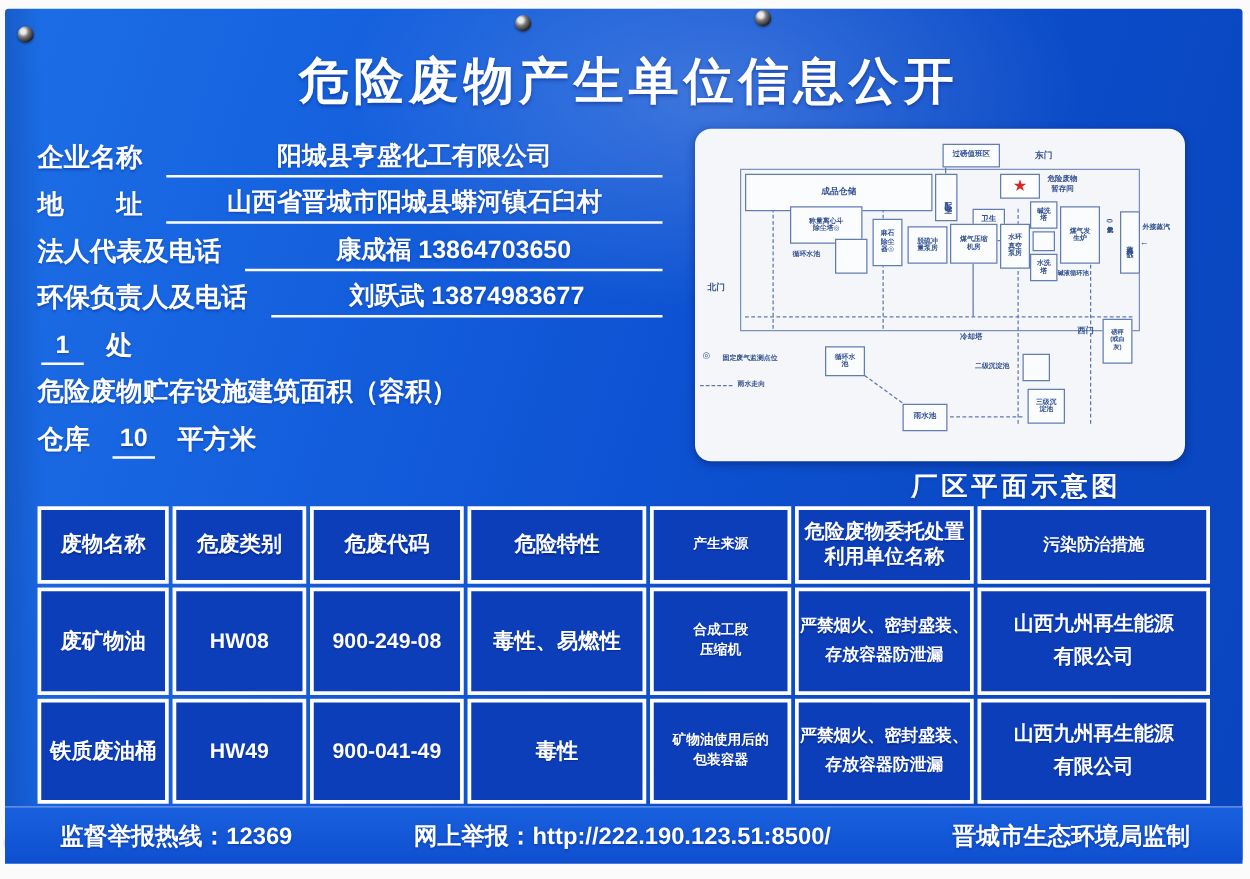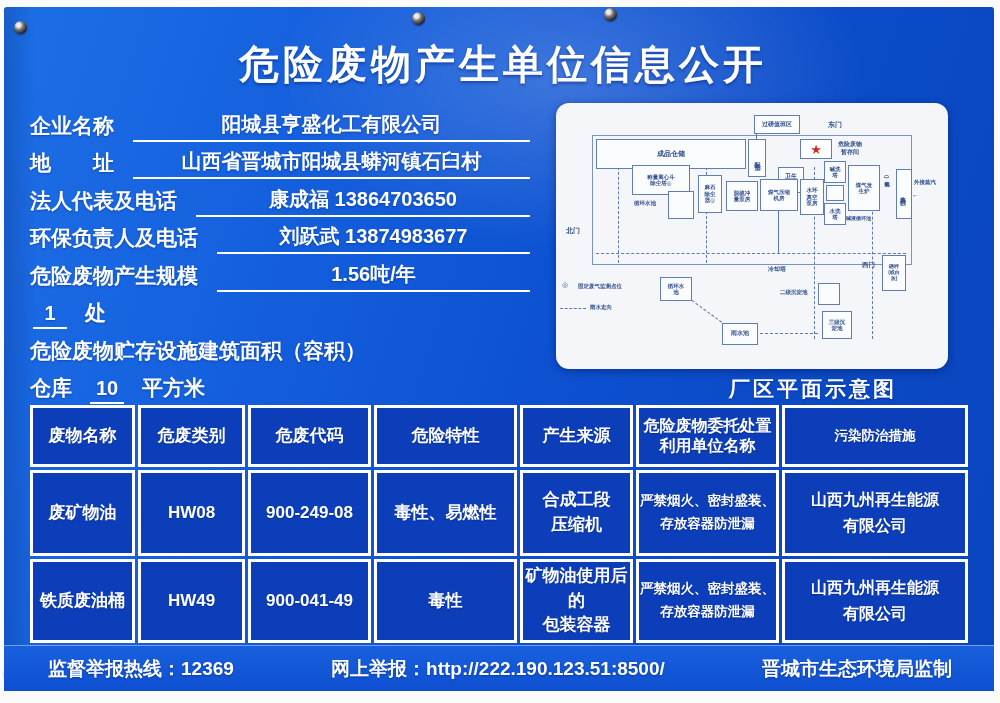--- a/index.html
+++ b/index.html
@@ -45,21 +45,21 @@
     font-size:21px;font-weight:bold;letter-spacing:3px;text-shadow:0 1px 2px rgba(0,25,110,.45);}
   
   #waste-table{position:absolute;left:26px;top:398px;display:grid;gap:3px;
     grid-template-columns:105px 107px 123px 143px 113px 143px 186px;
     grid-template-rows:62px 86px 84px;}
   #waste-table .cell{border:3px solid #fff;background:#0c3eba;color:#fff;font-weight:bold;
     display:flex;align-items:center;justify-content:center;text-align:center;
     white-space:pre-line;font-size:17px;line-height:1.45;text-shadow:0 1px 1px rgba(0,20,90,.4);}
   #waste-table .hed{font-size:17px;}
   #waste-table .hed.c6{font-size:16px;line-height:1.25;}
-  #waste-table .c4{font-size:17px;}
+  #waste-table .c4{font-size:11px;}
   #waste-table .c5{font-size:13.5px;line-height:1.7;}
   #waste-table .c6{font-size:16px;line-height:1.6;}
   
   .footer{position:absolute;left:0;right:0;top:638px;height:45px;
     background:linear-gradient(#1860de,#0e4fd0);border-top:1px solid rgba(255,255,255,.45);
     display:flex;align-items:center;justify-content:space-between;padding:0 42px 0 44px;
     color:#fff;font-weight:bold;font-size:19px;text-shadow:0 1px 2px rgba(0,25,110,.45);}
 </style>
 </head>
 <body>
@@ -81,24 +81,20 @@
         <span class="ilab">地　　址</span>
         <span class="ival fill">山西省晋城市阳城县蟒河镇石臼村</span>
       </div>
       <div class="irow">
         <span class="ilab">法人代表及电话</span>
         <span class="ival fill">康成福 13864703650</span>
       </div>
       <div class="irow">
         <span class="ilab">环保负责人及电话</span>
         <span class="ival fill">刘跃武 13874983677</span>
-      </div>
-      <div class="irow">
-        <span class="ilab">危险废物产生规模</span>
-        <span class="ival fill">1.56吨/年</span>
       </div>
       <div class="irow">
         <span class="ival small">1</span>
         <span class="ilab">处</span>
       </div>
       <div class="irow">
         <span class="ilab">危险废物贮存设施建筑面积（容积）</span>
       </div>
       <div class="irow">
         <span class="ilab">仓库</span>

